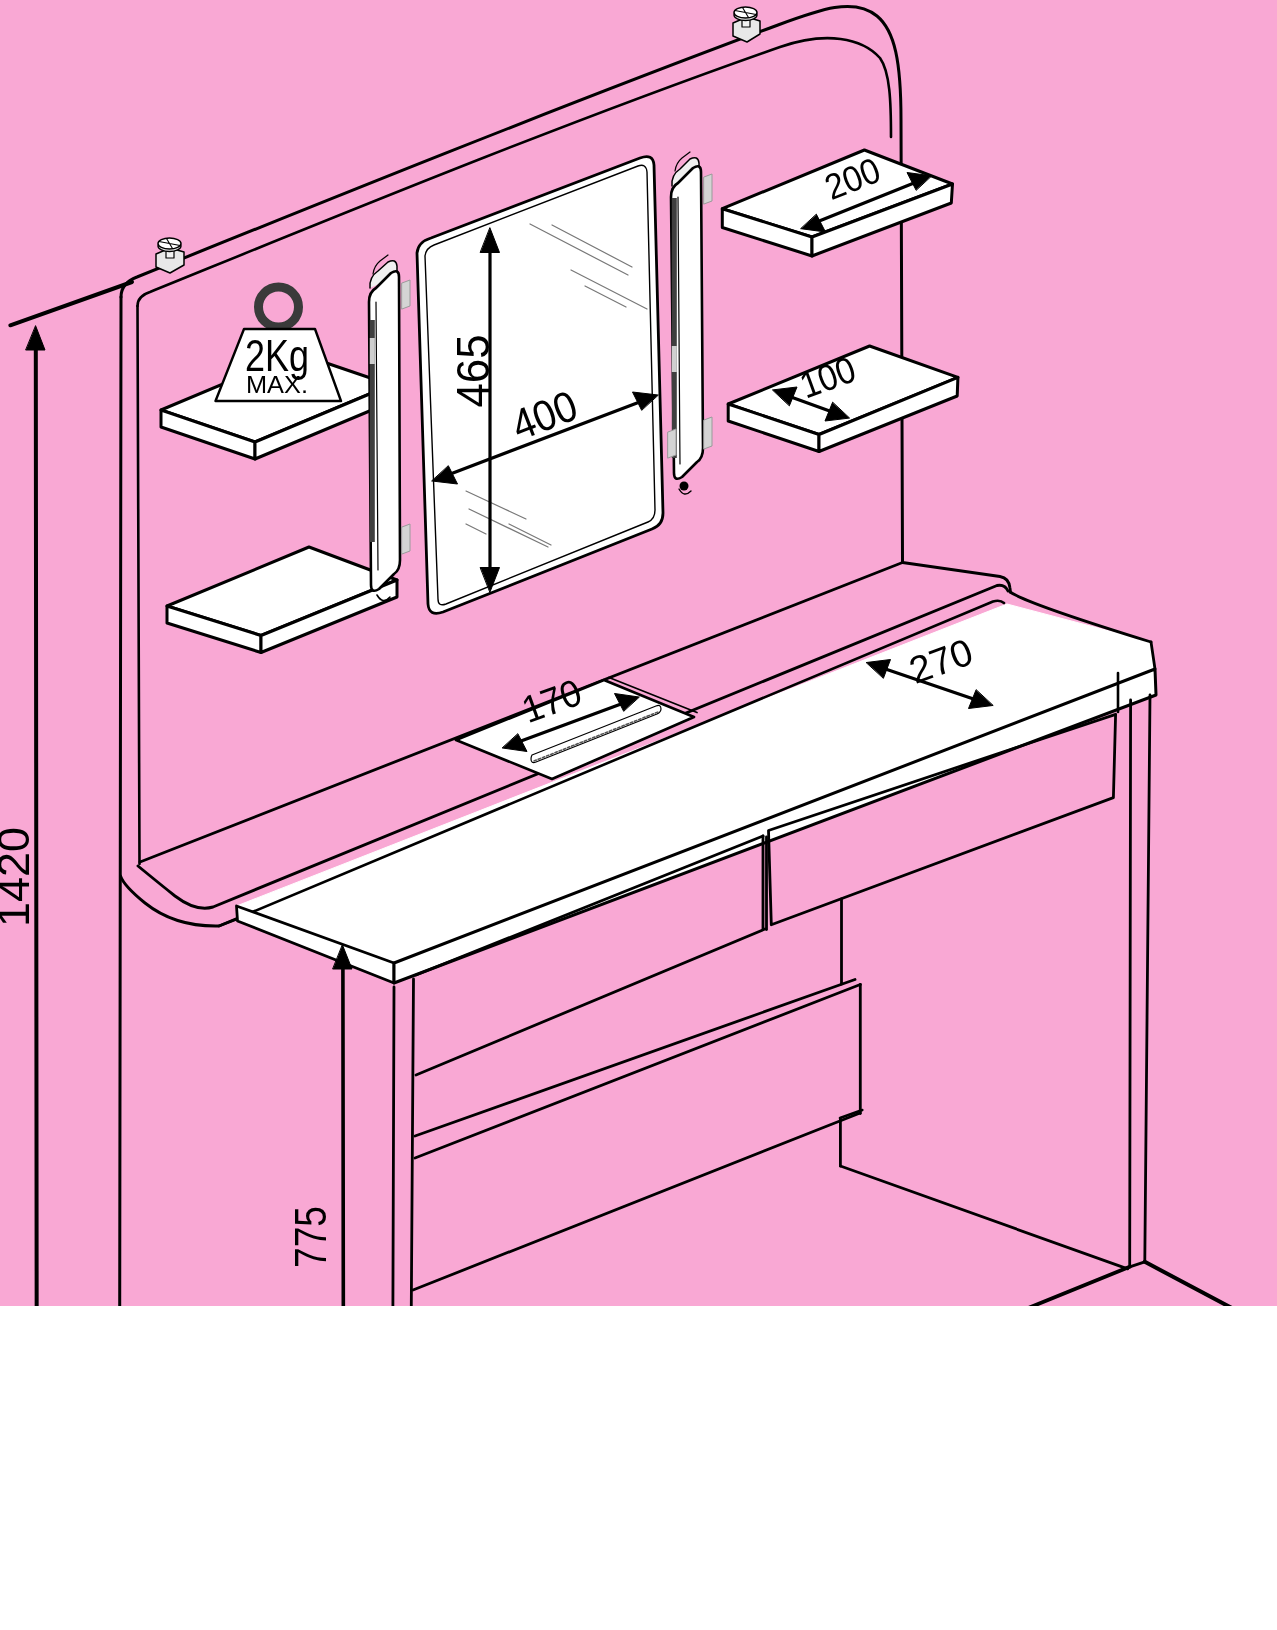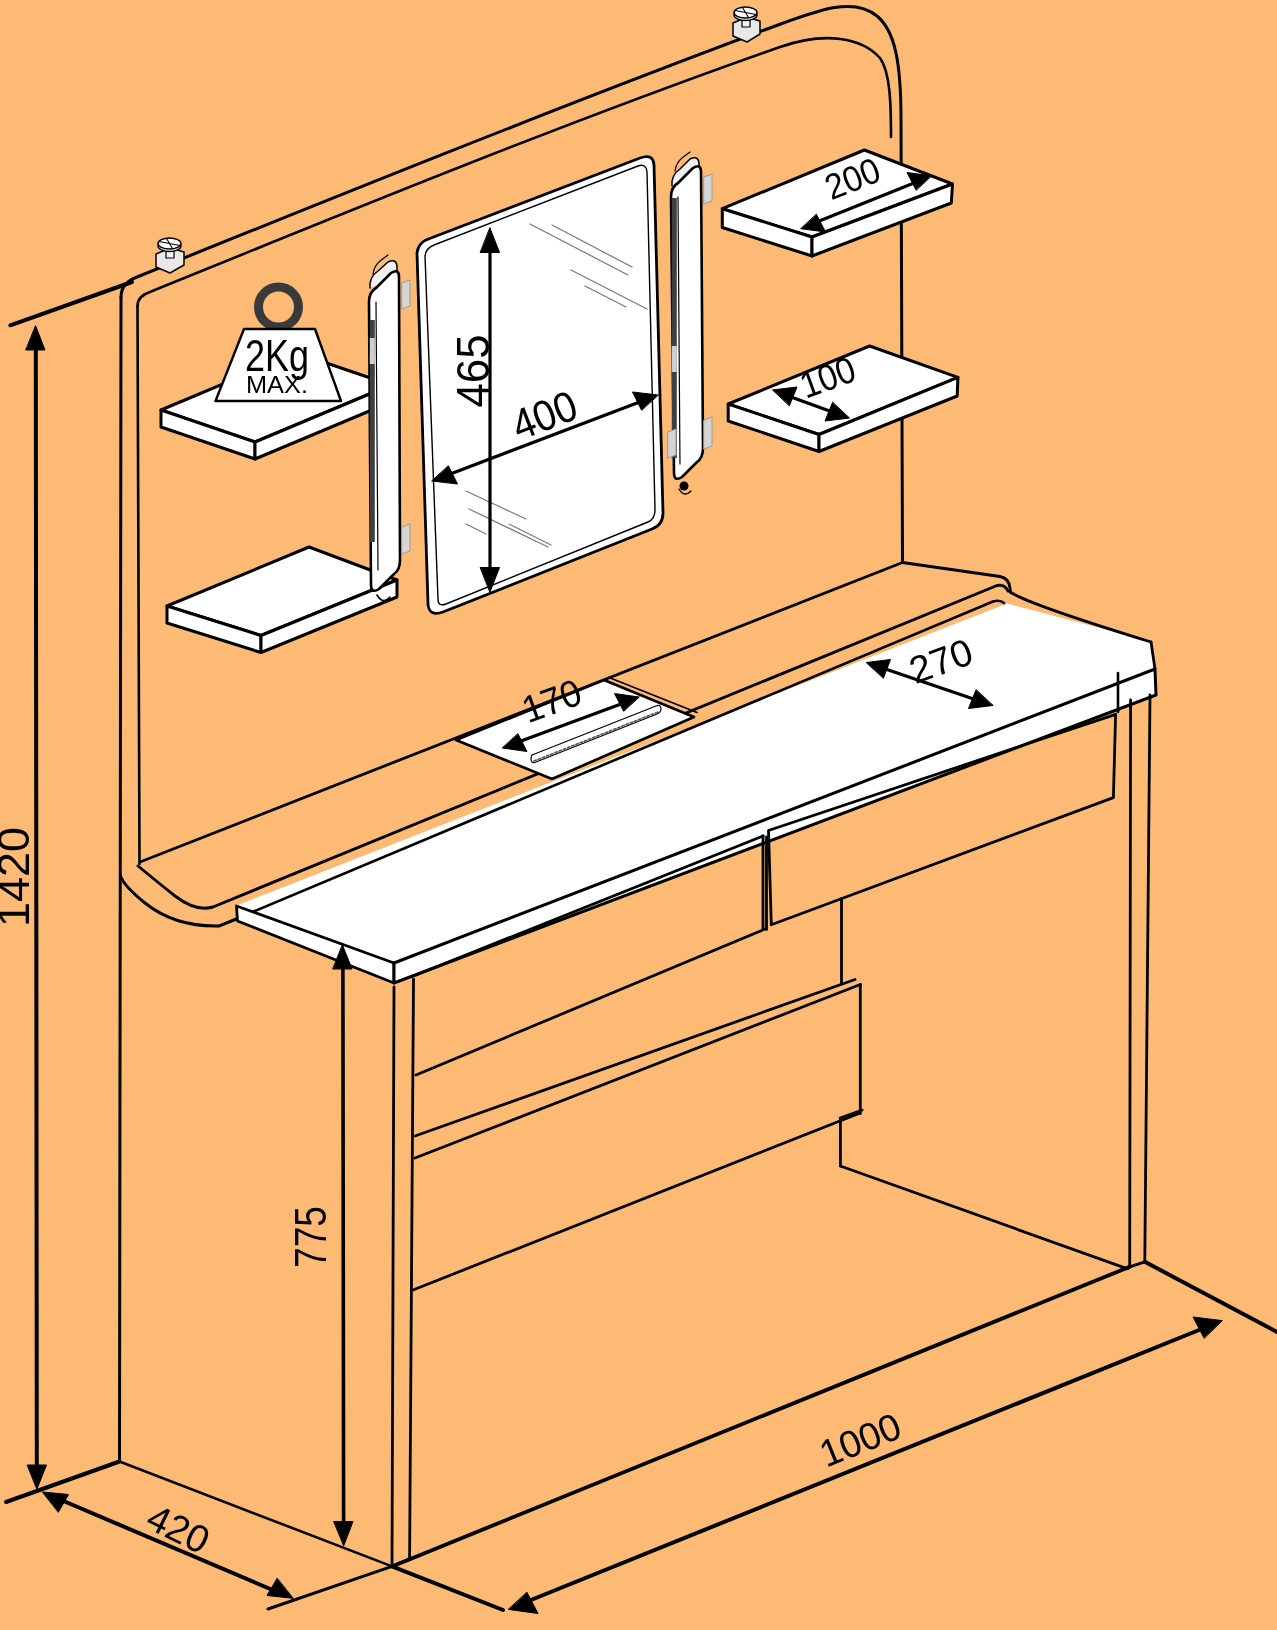--- a/index.html
+++ b/index.html
@@ -1,16 +1,16 @@
 <!DOCTYPE html>
 <html><head>
 <meta charset="utf-8">
 <style>
   html,body{margin:0;padding:0;background:#ffffff;}
-  .wrap{width:1277px;height:1630px;position:relative;overflow:hidden;background:#fdba74;}
+  .wrap{width:1277px;height:1306px;position:relative;overflow:hidden;background:#f9a8d4;}
   svg{display:block;}
   text{font-family:"Liberation Sans", sans-serif; fill:#000; -webkit-font-smoothing:antialiased;}
 </style>
 </head>
 <body>
 <div class="wrap">
 <svg width="1277" height="1630" viewBox="0 0 1277 1630" fill="none" stroke-linecap="round" stroke-linejoin="round">
 
 <g id="panel" stroke="#000" fill="none">
 

